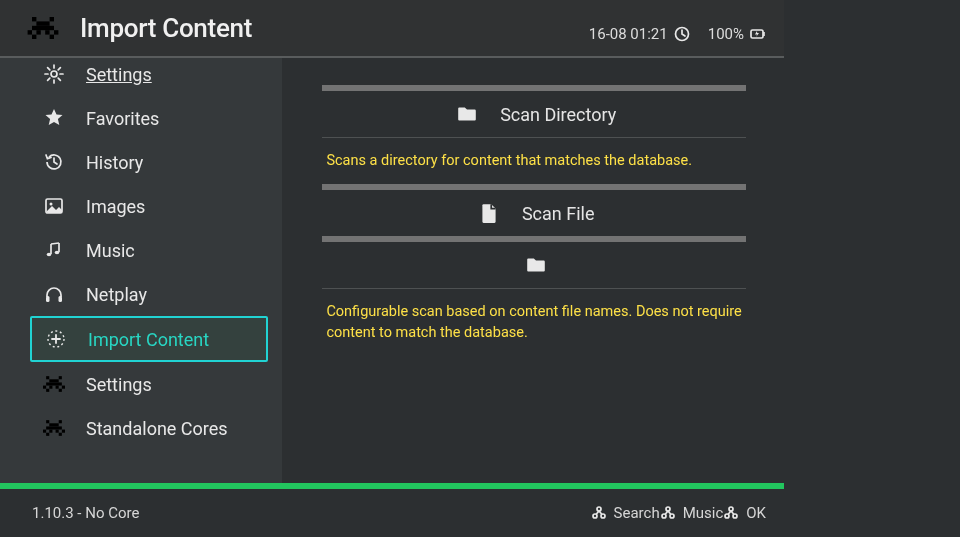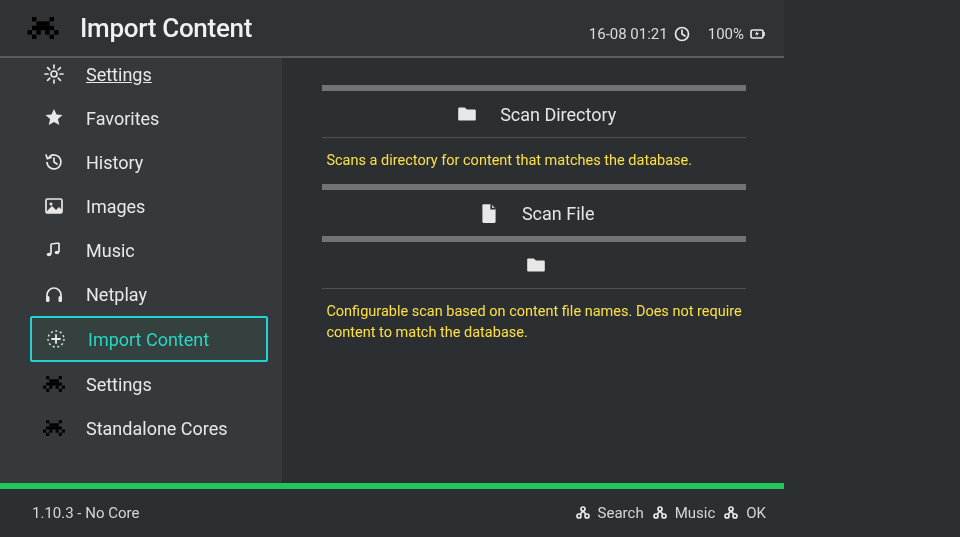--- a/index.html
+++ b/index.html
@@ -28,21 +28,21 @@
   .side-item.selected { border: 2px solid #21d3d3; background: #34413e; color: #28d6c3; border-radius: 2px; margin-left: 30px; height: 46px; }
 
   
   .main { flex: 1 1 auto; padding: 28px 38px 0 40px; }
   .row { border-top: 6px solid #737373; border-bottom: 1px solid #4e5152; padding: 12px 0 12px 4px; display: flex; align-items: center; gap: 22px; font-size: 18px; color: #e5e5e5; margin-top: -1px; justify-content: center; }
   .row svg { flex: 0 0 auto; }
   .row-desc { padding: 12px 0 14px 4px; font-size: 14.5px; color: #fde047; line-height: 1.45; }
 
   
   .footer { height: 54px; border-top: 6px solid #22c55e; display: flex; align-items: center; padding: 0 18px 0 32px; font-size: 15px; color: #d6d6d6; }
-  .footer-right { margin-left: auto; display: flex; align-items: center; gap: 8px; }
+  .footer-right { margin-left: auto; display: flex; align-items: center; gap: 0; }
   .footer-btn { display: flex; align-items: center; gap: 7px; }
   .footer-btn svg { flex: 0 0 auto; }
 
   
   .stroke-w { stroke: #e8e8e8; fill: none; stroke-width: 1.7; }
   .fill-w   { fill: #e8e8e8; }
 </style>
 </head>
 <body>
 

